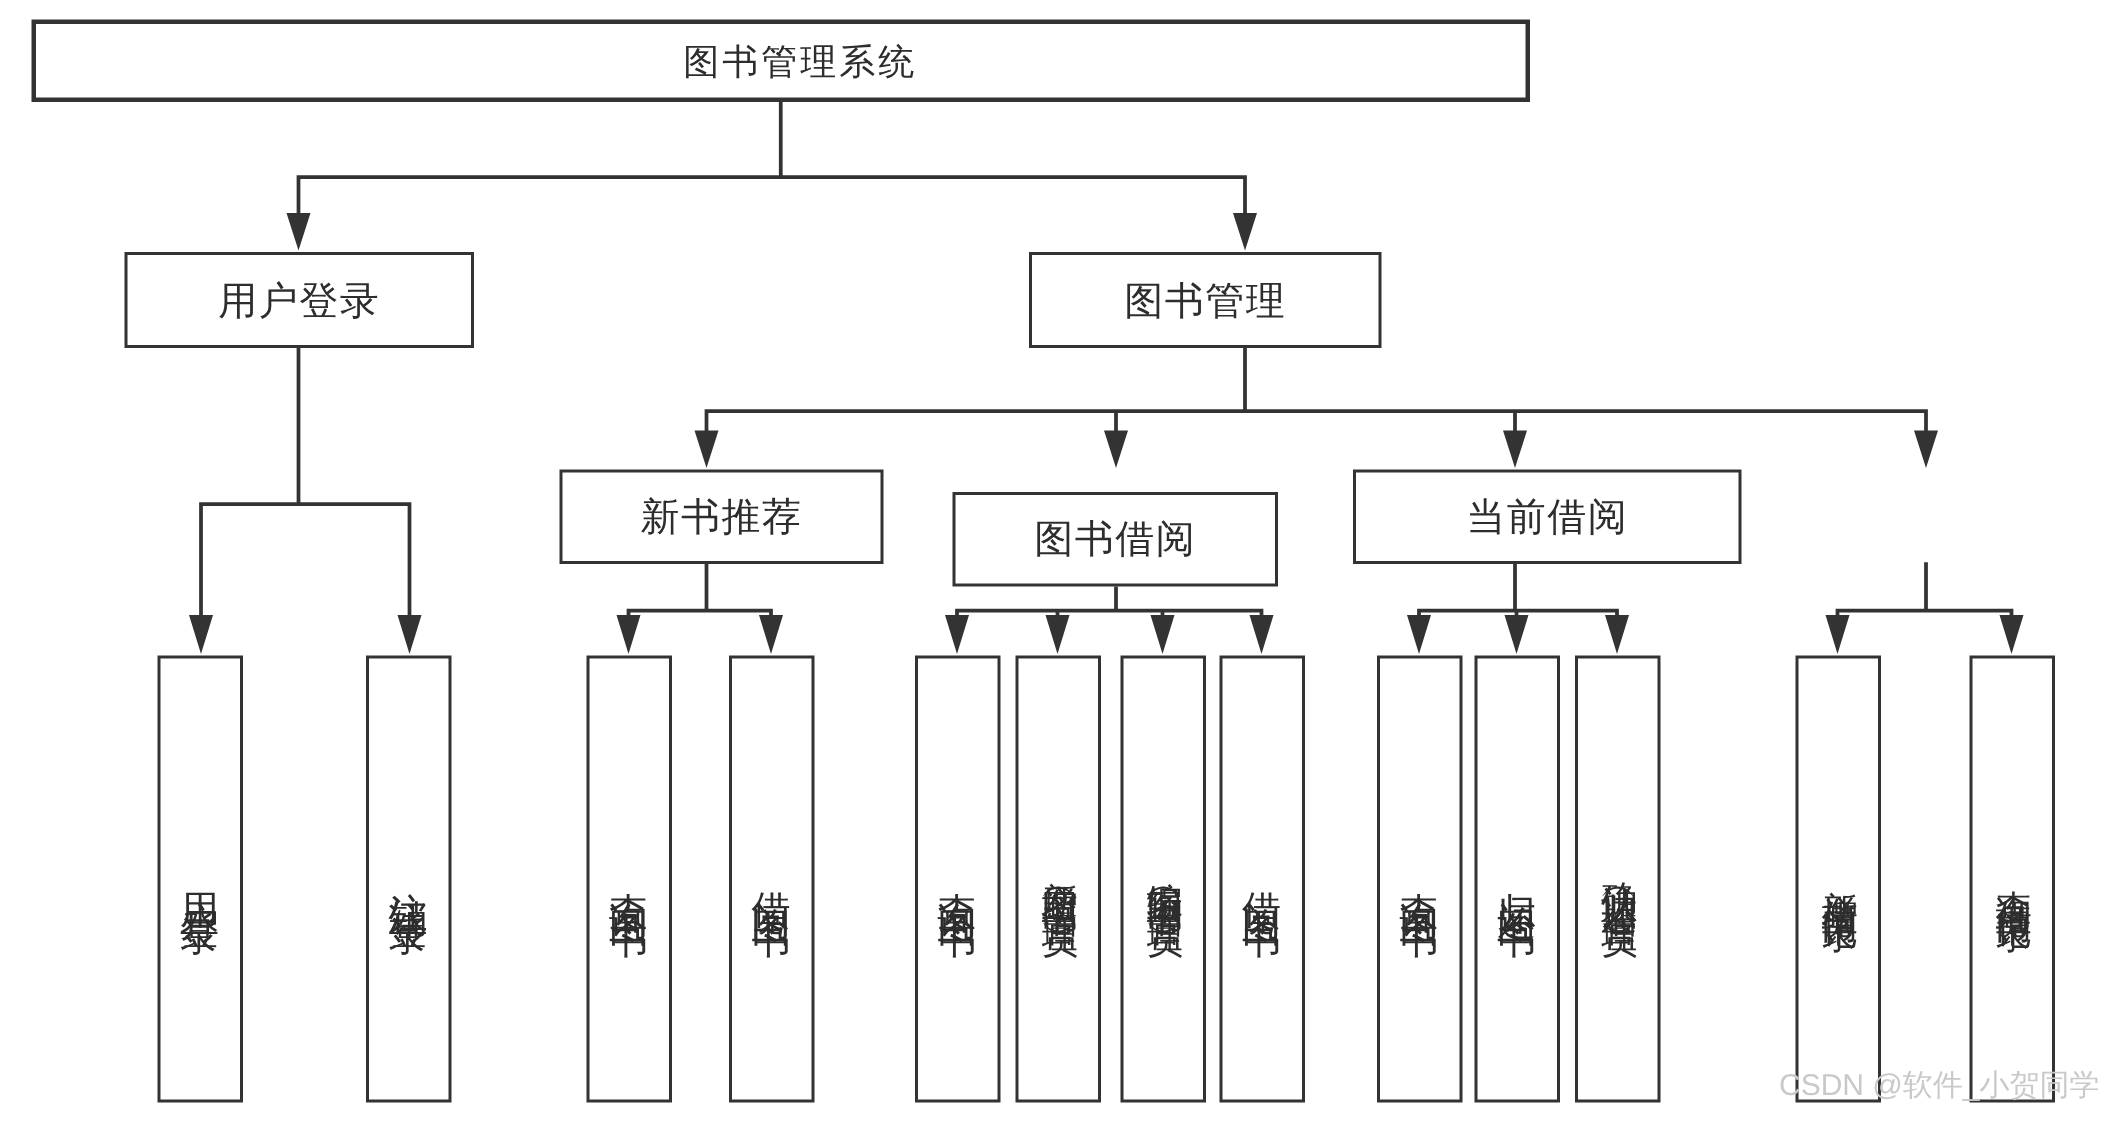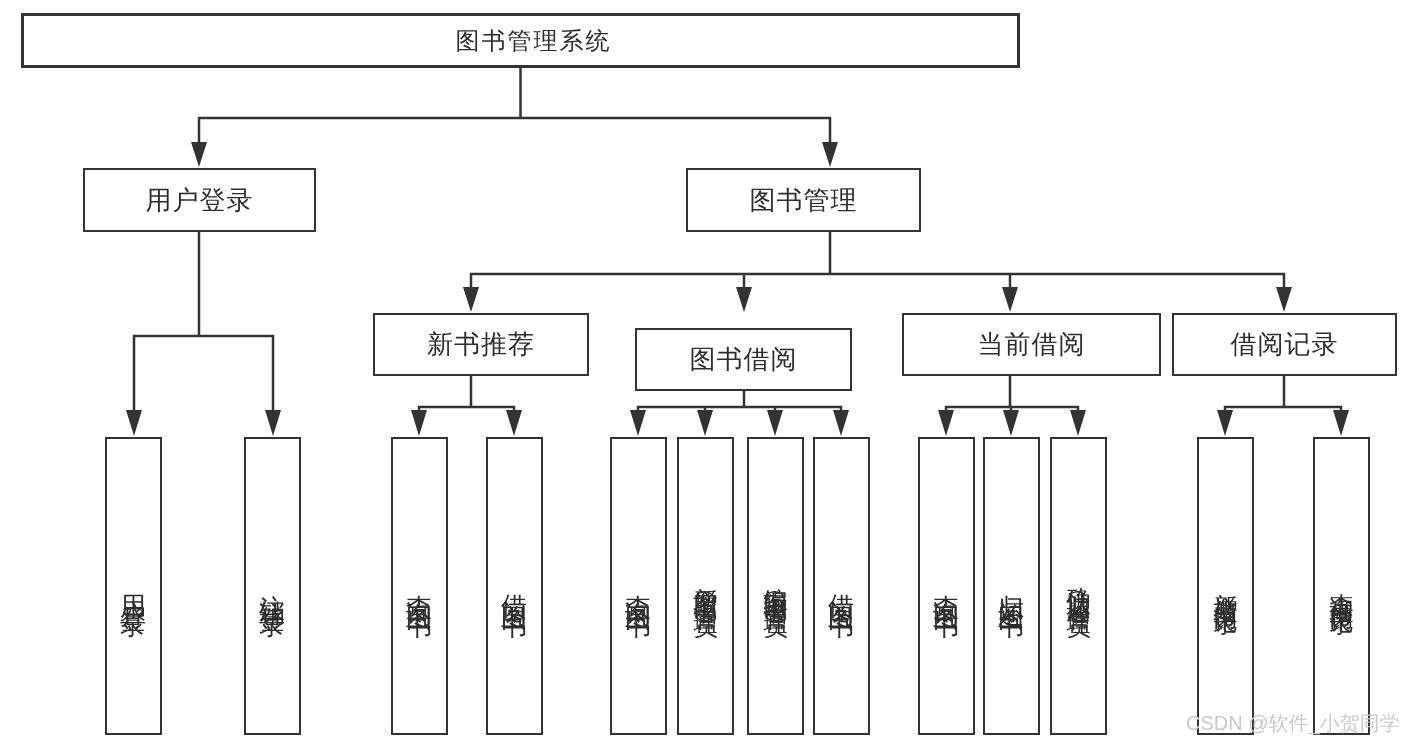--- a/index.html
+++ b/index.html
@@ -97,23 +97,20 @@
 
   <div class="node s-recommend">
     <span class="hlabel">新书推荐</span>
   </div>
   <div class="node s-borrow">
     <span class="hlabel">图书借阅</span>
   </div>
   <div class="node s-current">
     <span class="hlabel">当前借阅</span>
   </div>
-  <div class="node s-records">
-    <span class="hlabel">借阅记录</span>
-  </div>
 
   <div class="node leaf u0">
     <span class="vtext">用户登录</span>
   </div>
   <div class="node leaf u1">
     <span class="vtext">注销登录</span>
   </div>
 
   <div class="node leaf r0">
     <span class="vtext">查询图书</span>

